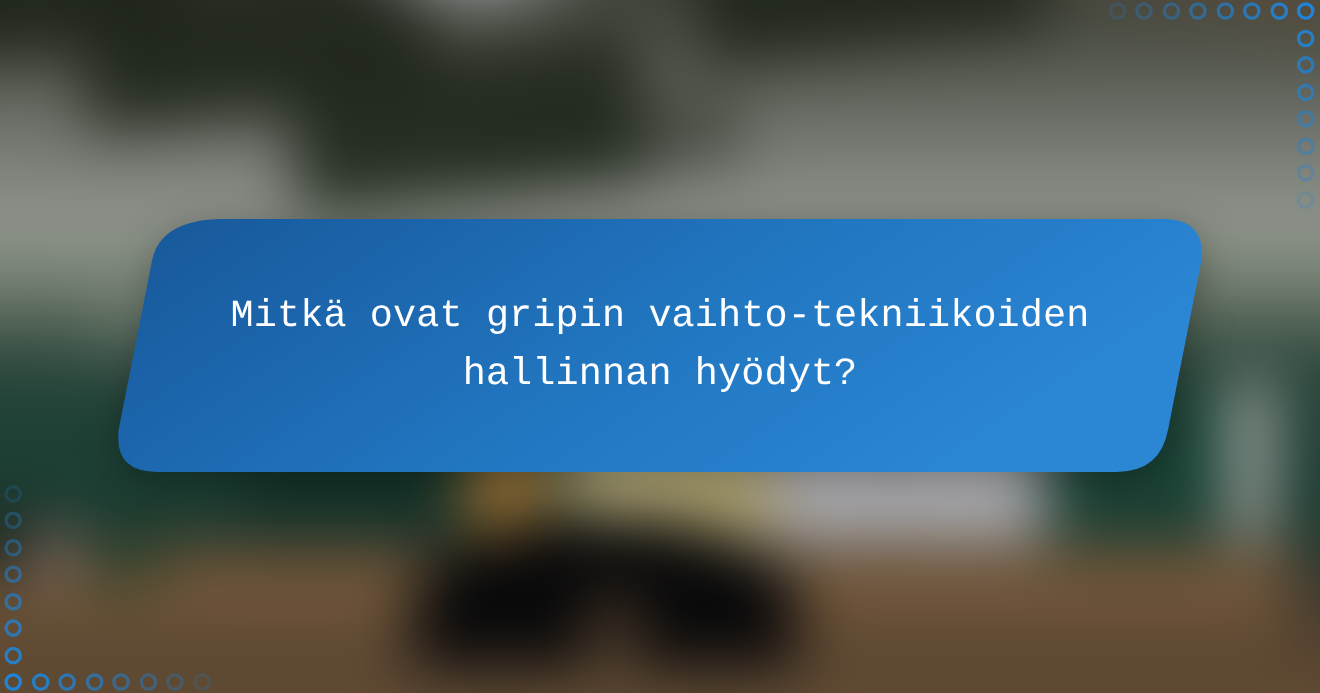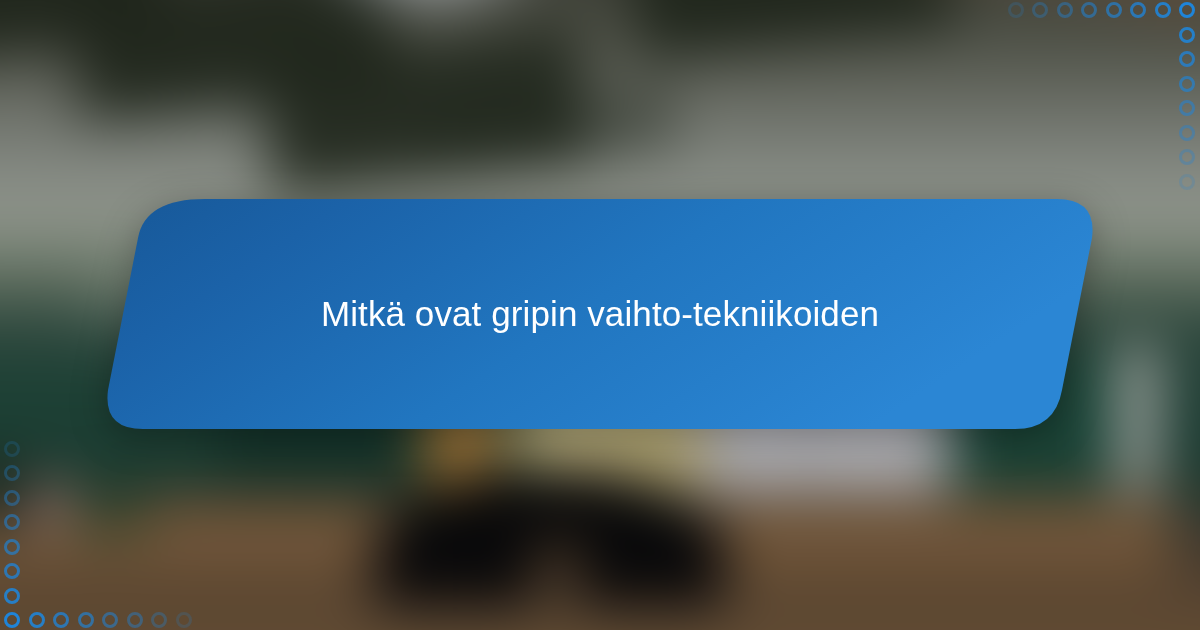--- a/index.html
+++ b/index.html
@@ -6,21 +6,21 @@
   html, body {
     margin: 0;
     padding: 0;
     background: #000;
   }
   .stage {
     position: relative;
     width: 1200px;
     height: 630px;
     overflow: hidden;
-    font-family: Liberation Sans, sans-serif;
+    font-family: Liberation Mono, monospace;
     background: #5a6158;
   }
 
   
   .bg {
     position: absolute;
     inset: -60px;
     filter: blur(26px) saturate(0.95);
     transform: scale(1.06);
   }
@@ -317,16 +317,17 @@
           L 43,230
           Q 3,230 8,191
           L 38,39
           Q 45,0 105,0
           Z" fill="url(#cardGrad)"></path>
       </svg>
     </div>
 
     <div class="card-text">
       <div class="card-line">Mitkä ovat gripin vaihto-tekniikoiden</div>
+      <div class="card-line">hallinnan hyödyt?</div>
     </div>
   </div>
 
 </div>
 
 </body></html>

